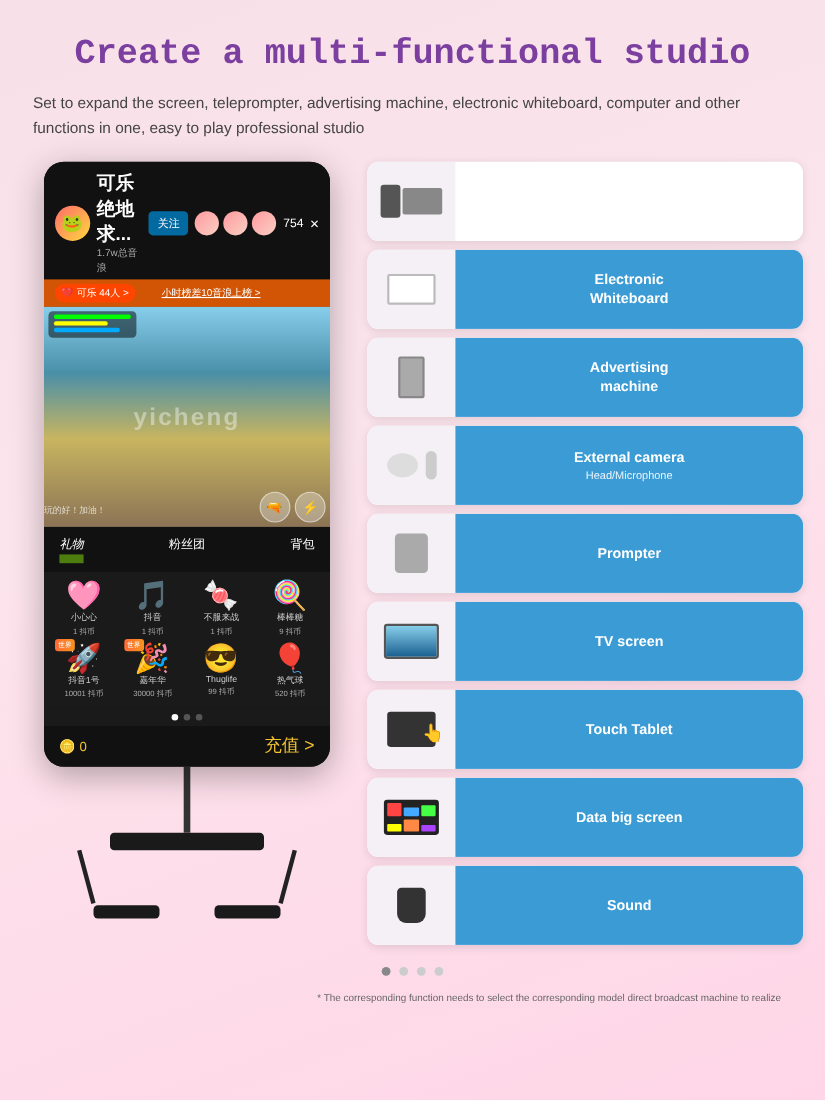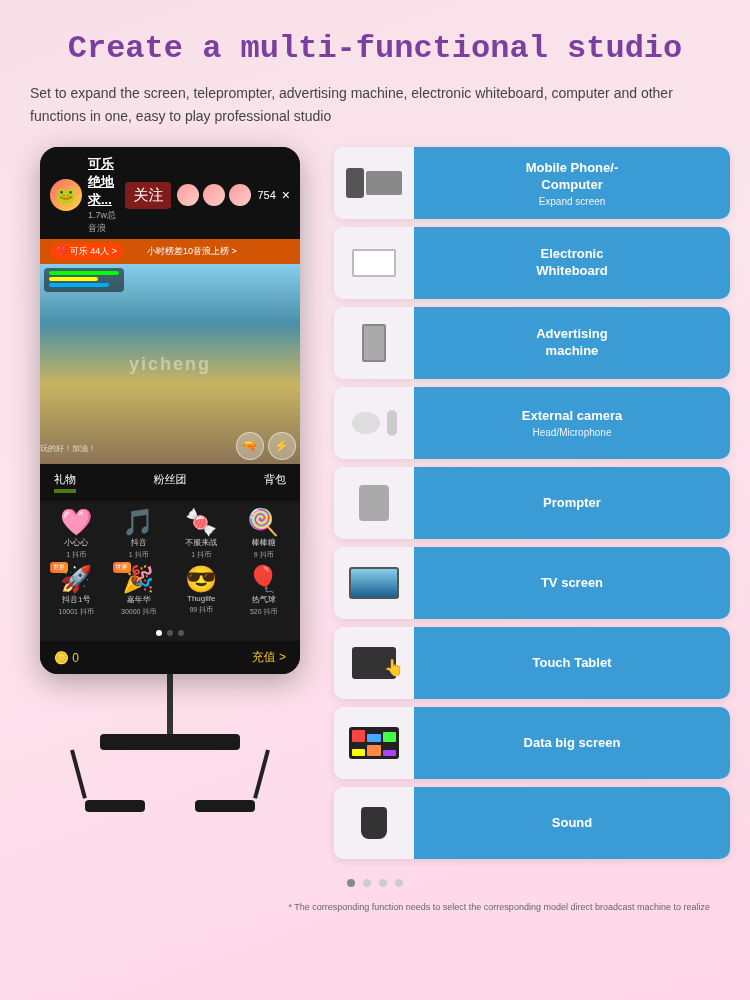--- a/index.html
+++ b/index.html
@@ -78,37 +78,36 @@
       justify-content: center;
       font-size: 16px;
     }
 
     .username-area {
       flex: 1;
     }
 
     .username {
       color: #fff;
-      font-size: 13px;
+      font-size: 17px;
       font-weight: bold;
-      text-decoration: underline;
     }
 
     .follower-count {
       color: #aaa;
       font-size: 9px;
     }
 
     .follow-btn {
-      background: #7f1d1d;
+      background: #0369a1;
       color: white;
       border: none;
       border-radius: 4px;
       padding: 4px 8px;
-      font-size: 15px;
+      font-size: 10px;
       cursor: pointer;
     }
 
     .icons-row {
       display: flex;
       gap: 4px;
       align-items: center;
     }
 
     .icon-circle {
@@ -143,20 +142,21 @@
       padding: 2px 6px;
       border-radius: 10px;
       display: flex;
       align-items: center;
       gap: 3px;
     }
 
     .hot-text {
       color: #fff;
       font-size: 9px;
+      text-decoration: underline;
     }
 
     .game-screen {
       width: 100%;
       height: 200px;
       background: linear-gradient(180deg, #87CEEB 0%, #4a8fa8 30%, #c8b560 60%, #8B7355 100%);
       position: relative;
       overflow: hidden;
     }
 
@@ -183,21 +183,21 @@
       border-radius: 2px;
       margin-bottom: 2px;
     }
 
     .watermark {
       position: absolute;
       top: 50%;
       left: 50%;
       transform: translate(-50%, -50%);
       color: rgba(255,255,255,0.4);
-      font-size: 18px;
+      font-size: 22px;
       font-weight: bold;
       letter-spacing: 2px;
       white-space: nowrap;
     }
 
     .game-ui-bottom {
       position: absolute;
       bottom: 4px;
       right: 4px;
       display: flex;
@@ -233,22 +233,23 @@
       padding: 8px 14px;
     }
 
     .tab-item {
       color: #fff;
       font-size: 11px;
       cursor: pointer;
     }
 
     .tab-item.active {
-      border-bottom: 4px solid #4d7c0f;
+      border-bottom: 8px solid #4d7c0f;
       padding-bottom: 2px;
+      font-style: italic;
     }
 
     .gifts-grid {
       background: #1a1a1a;
       padding: 8px;
       display: grid;
       grid-template-columns: repeat(4, 1fr);
       gap: 6px;
     }
 
@@ -311,21 +312,21 @@
       align-items: center;
     }
 
     .coin-display {
       color: #f4c430;
       font-size: 12px;
     }
 
     .recharge-btn {
       color: #f4c430;
-      font-size: 12px;
+      font-size: 16px;
       cursor: pointer;
     }
 
     
     .stand-pole {
       width: 6px;
       height: 60px;
       background: #333;
       margin: 0 auto;
     }
@@ -666,26 +667,20 @@
 
     <div class="features-section">
 
       <div class="feature-card">
         <div class="feature-image">
           <div class="img-phone-laptop">
             <div class="phone-shape"></div>
             <div class="laptop-shape"></div>
           </div>
         </div>
-        <div class="feature-label">
-          <div>
-            <div class="feature-label-text">Mobile Phone/-<br>Computer</div>
-            <div class="feature-label-sub">Expand screen</div>
-          </div>
-        </div>
       </div>
 
       <div class="feature-card">
         <div class="feature-image">
           <div class="whiteboard-shape"></div>
         </div>
         <div class="feature-label">
           <div class="feature-label-text">Electronic<br>Whiteboard</div>
         </div>
       </div>

